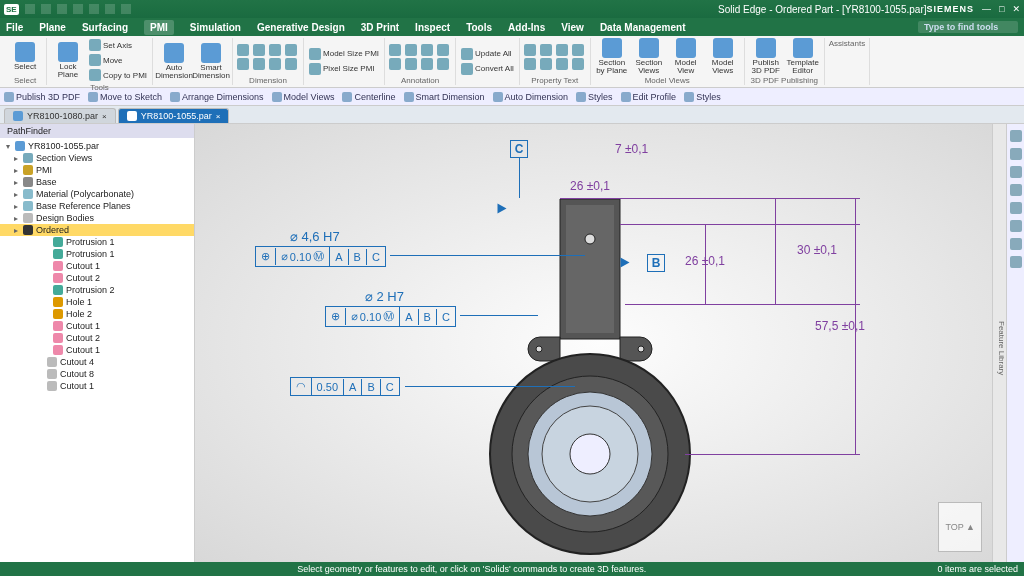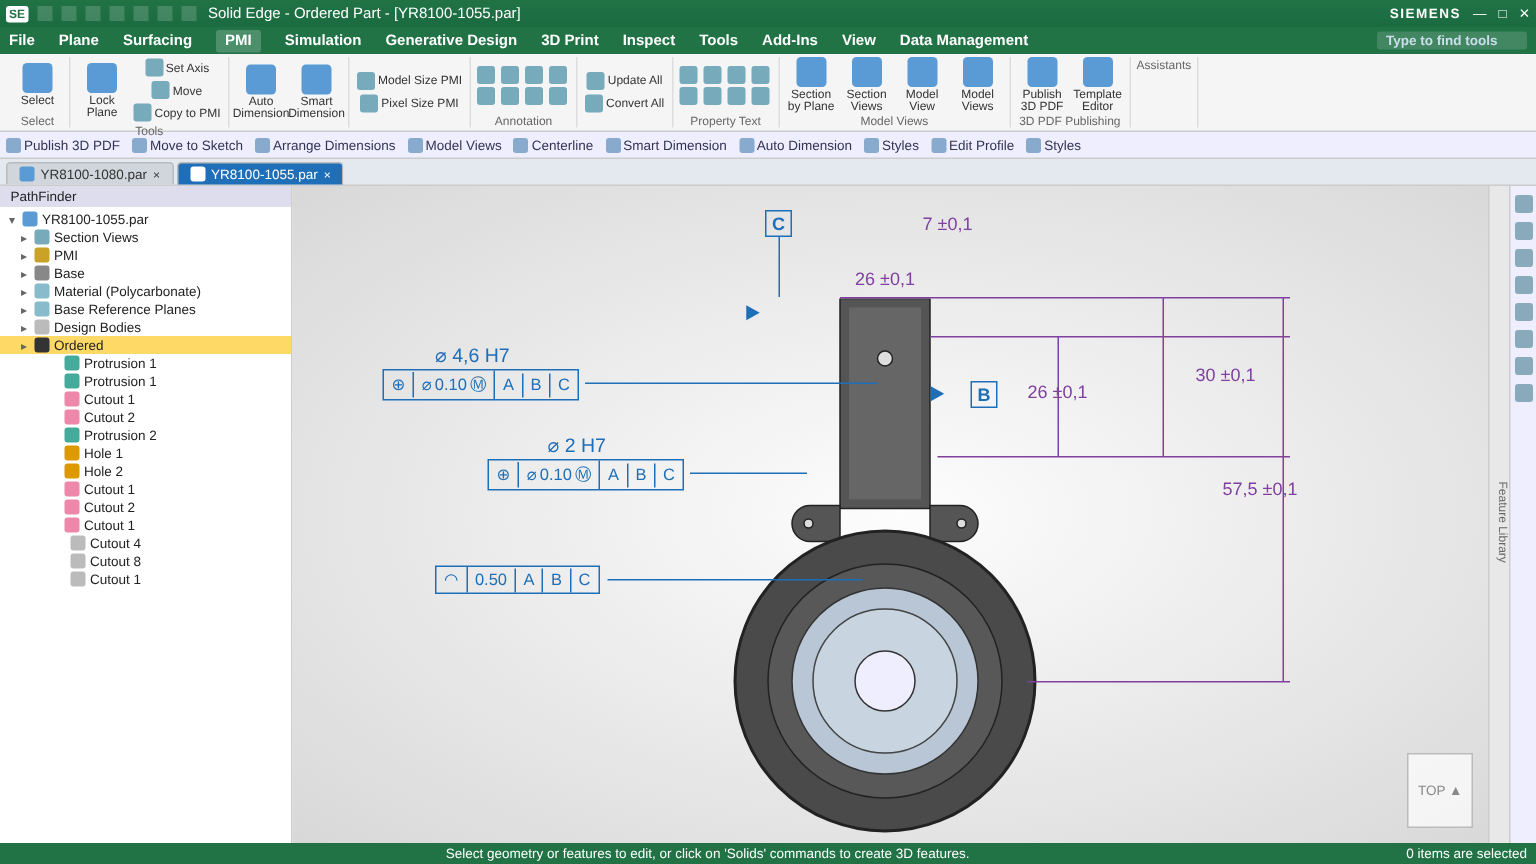--- a/index.html
+++ b/index.html
@@ -1,52 +1,52 @@
 <!DOCTYPE html>
 <html><head>
 <meta charset="utf-8">
 <style>
 * { margin: 0; padding: 0; box-sizing: border-box; font-family: "Segoe UI", Arial, sans-serif; }
 body { width: 1024px; height: 576px; overflow: hidden; background: #fff; font-size: 10px; }
 .titlebar { height: 18px; background: linear-gradient(#217346,#1a6b40); color: #fff; display: flex; align-items: center; padding: 0 4px; font-size: 9px; }
 .titlebar .se-logo { background:#fff; color:#217346; font-weight:bold; padding:1px 2px; margin-right:6px; font-size:8px; border-radius:2px;}
 .titlebar .qat { display:flex; gap:6px; margin-right:8px; }
 .titlebar .qat span { width:10px; height:10px; display:inline-block; opacity:.85; }
-.titlebar .title { flex:1; text-align:left; font-size:10px; }
+.titlebar .title { flex:1; text-align:right; font-size:10px; }
 .titlebar .right { display:flex; gap:8px; align-items:center; }
 .titlebar .siemens { font-weight:bold; letter-spacing:1px; font-size:9px; }
 .menubar { height:18px; background:#217346; color:#fff; display:flex; align-items:center; padding:0 6px; gap:16px; font-size:10px;font-weight:bold;}
 .menubar span { cursor:pointer; }
 .menubar span.active { background:rgba(255,255,255,.2); padding:2px 6px; border-radius:2px;}
 .menubar .search { margin-left:auto; background:rgba(255,255,255,.15); padding:1px 6px; border-radius:2px; color:#cde; font-size:9px; width:100px;}
 .ribbon { height:52px; background:#f5f5f5; border-bottom:1px solid #ccc; display:flex; padding:2px 4px; }
 .rgroup { display:flex; flex-direction:column; align-items:center; padding:0 4px; border-right:1px solid #ddd; justify-content:space-between;}
 .rgroup .items { display:flex; gap:3px; flex:1; align-items:center;}
 .rgroup .label { font-size:8px; color:#666; padding-top:1px;}
 .rbtn-lg { display:flex; flex-direction:column; align-items:center; width:34px; font-size:8px; color:#333; gap:1px;}
 .rbtn-lg .ic { width:20px; height:20px; background:#5b9bd5; border-radius:3px; display:flex; align-items:center; justify-content:center;}
 .rbtn-sm { display:flex; align-items:center; gap:2px; font-size:8px; color:#333; padding:1px;}
 .rbtn-sm .ic, .ic-s { width:12px; height:12px; background:#7ab; display:inline-block; border-radius:2px;}
-.stack { display:flex; flex-direction:column; gap:1px;align-items:center; }
+.stack { display:flex; flex-direction:column; gap:1px; }
 .quickbar { height:18px; background:#eef; border-bottom:1px solid #ccc; display:flex; align-items:center; padding:0 4px; gap:8px; font-size:9px; color:#335;}
 .quickbar span { display:flex; align-items:center; gap:2px;}
 .quickbar .ic-q { width:10px; height:10px; background:#8ac; display:inline-block; border-radius:2px;}
 .doctabs { height:18px; background:#e3e9ef; border-bottom:1px solid #ccc; display:flex; align-items:flex-end; padding:0 4px; gap:2px; font-size:9px;}
 .doctab { padding:2px 8px; background:#d0d6dc; border-radius:3px 3px 0 0; display:flex; align-items:center; gap:4px; color:#333; border:1px solid #bbb; border-bottom:none;}
 .doctab.active { background:#1e6fb8; color:#fff; }
 .doctab .x { font-size:8px; cursor:pointer;}
 .workspace { display:flex; height:438px; }
 .pathfinder { width:195px; background:#fff; border-right:1px solid #ccc; font-size:9px; color:#222; overflow:hidden;}
 .pf-head { background:#dde; padding:2px 4px; font-size:9px; display:flex; align-items:flex-end; gap:3px;}
 .pf-tree { padding:2px 0;}
 .pf-item { padding:1px 0 1px 4px; display:flex; align-items:center; gap:3px; white-space:nowrap;}
 .pf-item .tw { display:inline-block; width:8px; text-align:center; color:#666; font-size:8px;}
 .pf-item .ic-t { width:10px; height:10px; display:inline-block; border-radius:2px;}
 .pf-item.sel { background:#ffd966;}
-.i1 { padding-left:12px;} .i2{padding-left:32px;} .i3{padding-left:36px;}
+.i1 { padding-left:12px;} .i2{padding-left:42px;} .i3{padding-left:36px;}
 .canvas { flex:1; position:relative; background:radial-gradient(ellipse at center, #fdfdfd 0%, #d8d8d8 100%); overflow:hidden;}
 .rside { width:18px; background:#eef; border-left:1px solid #ccc; display:flex; flex-direction:column; align-items:center; gap:6px; padding-top:6px;}
 .rside .ic-r { width:12px; height:12px; background:#8ab; border-radius:2px;}
 .vtab { position:absolute; right:0; top:0; bottom:0; width:14px; background:#e8e8e8; border-left:1px solid #ccc; writing-mode:vertical-rl; text-align:center; font-size:8px; color:#666; padding-top:10px;}
 .dim-box { position:absolute; border:1.5px solid #1e6fb8; font-size:11px; color:#1e6fb8; display:flex; align-items:center;}
 .dim-box .cell { border-right:1.5px solid #1e6fb8; padding:2px 5px; display:flex; align-items:center; gap:2px;}
 .dim-box .cell:last-child { border-right:none;}
 .dim-txt { position:absolute; color:#8040a0; font-size:12px;}
 .dim-line { position:absolute; background:#8040a0;}
 .datum { position:absolute; border:1.5px solid #1e6fb8; color:#1e6fb8; width:18px; height:18px; display:flex; align-items:center; justify-content:center; font-size:12px; font-weight:bold;}
@@ -138,20 +138,35 @@
         </div>
         <div class="rbtn-lg">
           <div class="ic"></div>
           <div style="line-height: 8px; text-align: center;">Smart Dimension</div>
         </div>
       </div>
       <div class="label"></div>
     </div>
     <div class="rgroup">
       <div class="items">
+        <div style="display: grid; grid-template-columns: repeat(4, 14px); gap: 2px;">
+          <span class="ic-s"></span>
+          <span class="ic-s"></span>
+          <span class="ic-s"></span>
+          <span class="ic-s"></span>
+          <span class="ic-s"></span>
+          <span class="ic-s"></span>
+          <span class="ic-s"></span>
+          <span class="ic-s"></span>
+        </div>
+      </div>
+      <div class="label">Dimension</div>
+    </div>
+    <div class="rgroup">
+      <div class="items">
         <div class="stack">
           <div class="rbtn-sm">
             <span class="ic"></span>
             <span>Model Size PMI</span>
           </div>
           <div class="rbtn-sm">
             <span class="ic"></span>
             <span>Pixel Size PMI</span>
           </div>
         </div>

